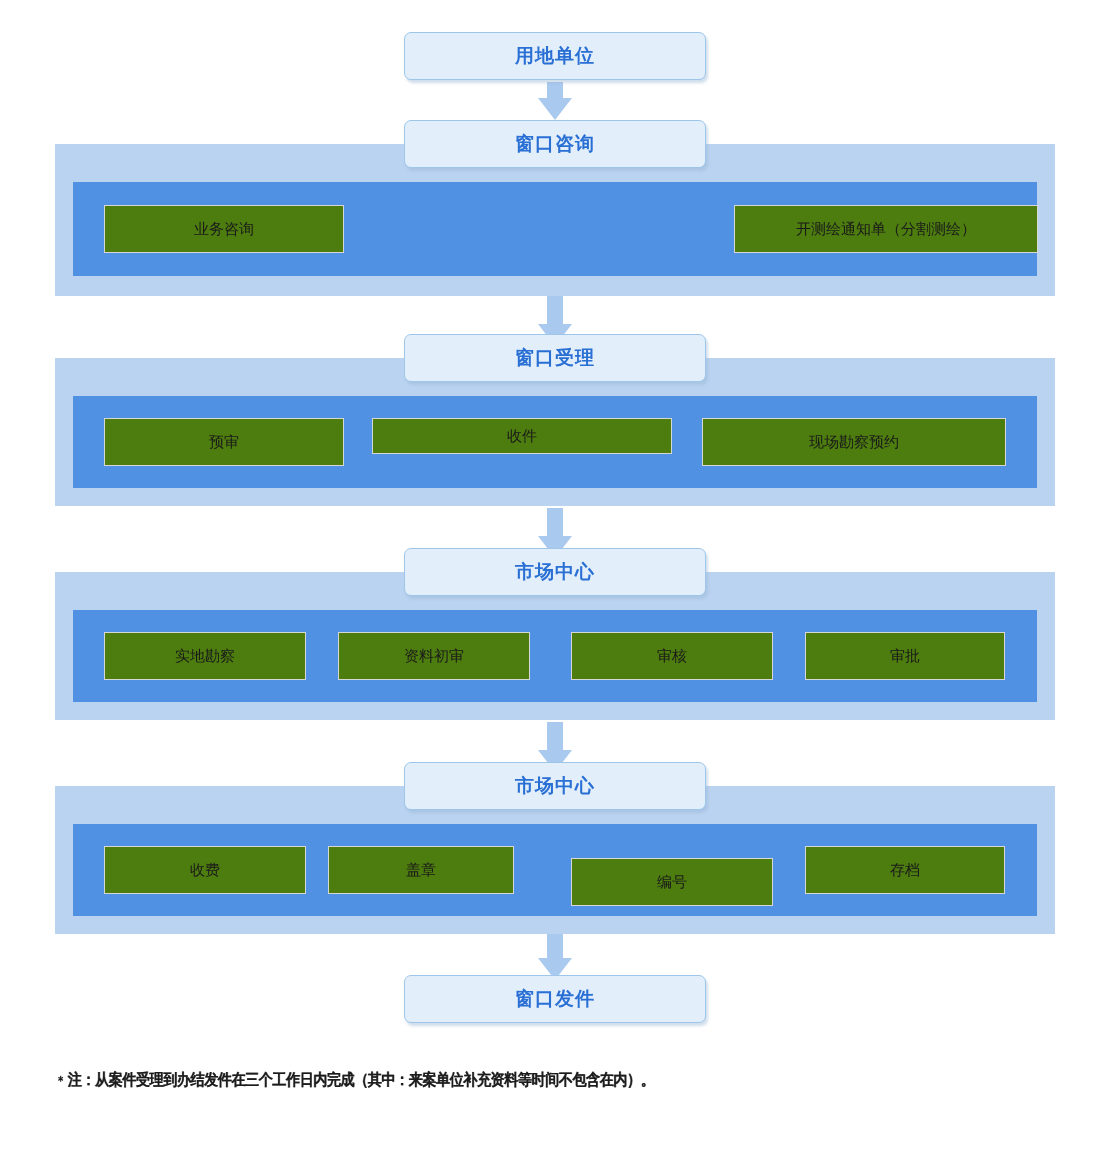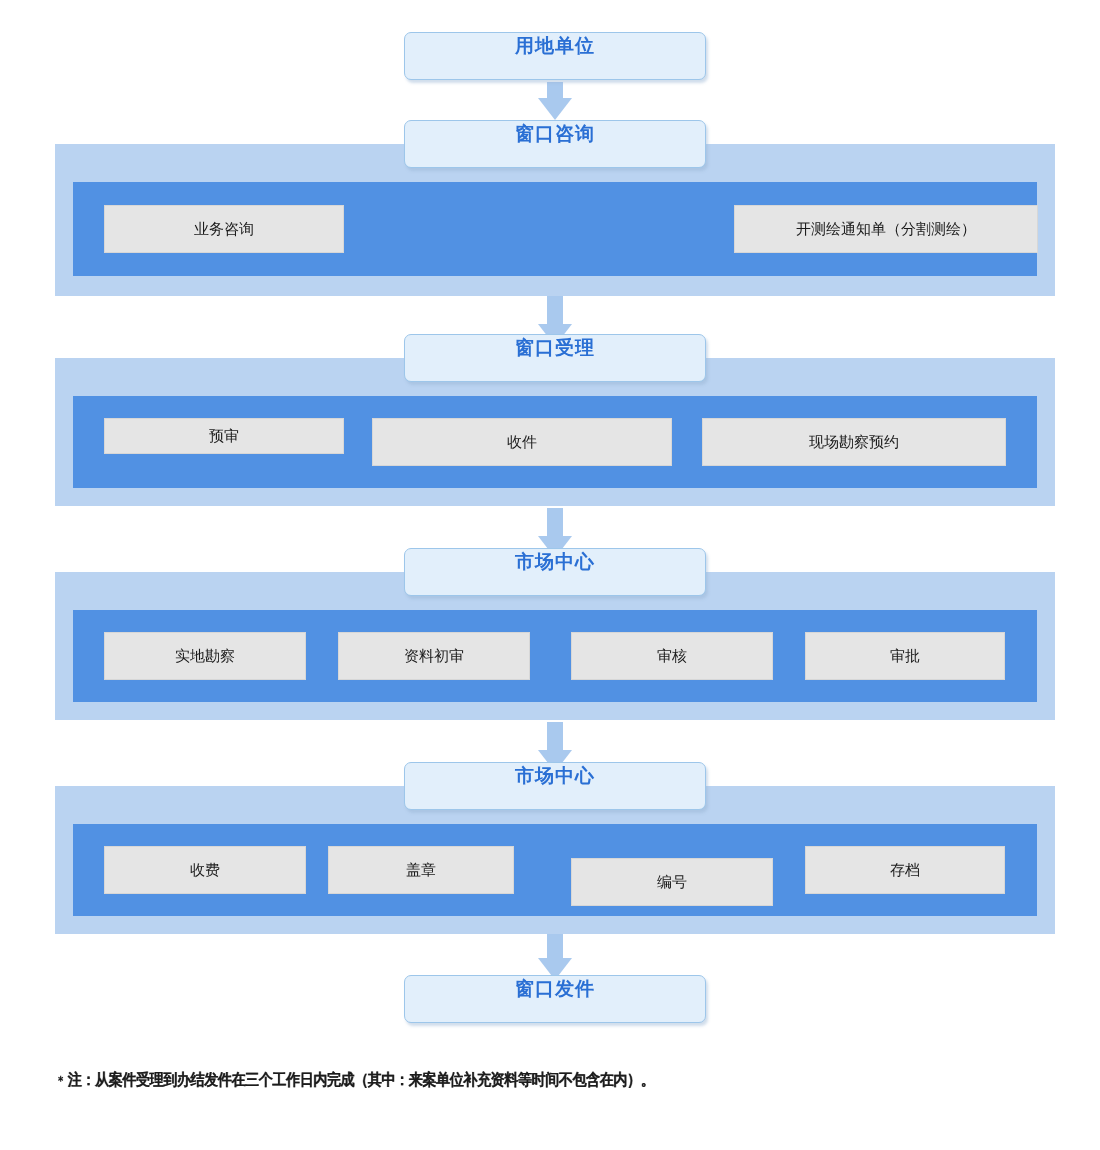--- a/index.html
+++ b/index.html
@@ -27,20 +27,21 @@
     box-sizing: border-box;
     background: #e2effb;
     border: 1px solid #9dc6ea;
     border-radius: 7px;
     box-shadow: 2px 3px 3px rgba(150, 180, 210, 0.45);
     color: #2a6fd4;
     font-size: 19px;
     font-weight: bold;
     letter-spacing: 1px;
     display: flex;
+    align-items: center;
     justify-content: center;
     z-index: 5;
   }
 
   
   .band-outer {
     position: absolute;
     box-sizing: border-box;
     background: #bad3f1;
     z-index: 2;
@@ -53,21 +54,21 @@
     background: #5191e3;
     z-index: 3;
     display: flex;
     align-items: center;
   }
 
   
   .leaf-box {
     position: absolute;
     box-sizing: border-box;
-    background: #e5e5e5;
+    background: #4d7c0f;
     border: 1px solid #d7d7d7;
     color: #1a1a1a;
     font-size: 15px;
     display: flex;
     align-items: center;
     justify-content: center;
     white-space: nowrap;
     z-index: 4;
   }
 
@@ -151,24 +152,24 @@
     <div class="head"></div>
   </div>
 
   <div class="band-outer" style="left:55px; top:358px; width:1000px; height:148px;"></div>
   <div class="band-inner" style="left:73px; top:396px; width:964px; height:92px;"></div>
 
   <div class="header-box" style="left:404px; top:334px; width:302px; height:48px;">
     <span>窗口受理</span>
   </div>
 
-  <div class="leaf-box" style="left:104px; top:418px; width:240px; height:36px;">
+  <div class="leaf-box" style="left:104px; top:418px; width:240px; height:48px;">
     <span>预审</span>
   </div>
-  <div class="leaf-box" style="left:372px; top:418px; width:300px; height:48px;">
+  <div class="leaf-box" style="left:372px; top:418px; width:300px; height:36px;">
     <span>收件</span>
   </div>
   <div class="leaf-box" style="left:702px; top:418px; width:304px; height:48px;">
     <span>现场勘察预约</span>
   </div>
 
   <div class="arrow" style="left:538px; top:508px; width:34px; height:50px;">
     <div class="shaft" style="height:28px;"></div>
     <div class="head"></div>
   </div>

